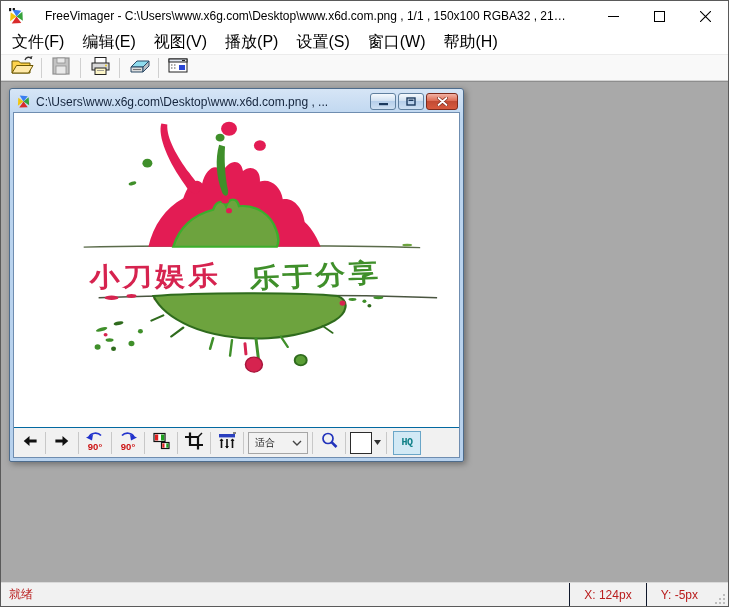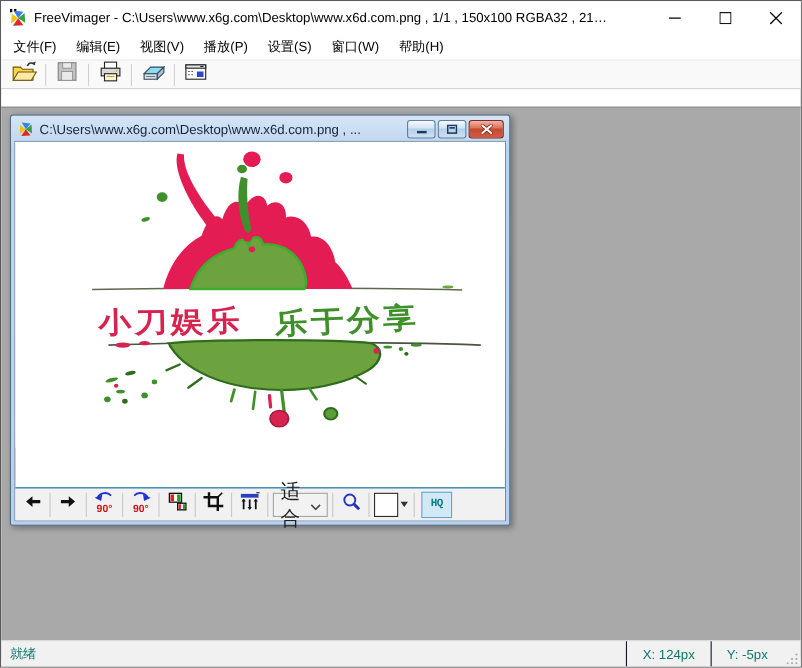--- a/index.html
+++ b/index.html
@@ -8,36 +8,36 @@
 
   .window {
     width:729px; height:607px; position:relative;
     background:#ffffff; border:1px solid #5a5a5a;
     overflow:hidden;
   }
 
   
   .titlebar { height:30px; background:#ffffff; display:flex; align-items:center; padding-left:7px; }
   .app-icon { width:17px; height:17px; display:inline-block; flex:0 0 auto; }
-  .titlebar .title { font-size:12px; color:#000; margin-left:6px; white-space:nowrap; overflow:hidden; }
+  .titlebar .title { font-size:12px; color:#000; margin-left:20px; white-space:nowrap; overflow:hidden; }
   .win-controls { margin-left:auto; display:flex; height:30px; }
   .wbtn { width:46px; height:30px; display:flex; align-items:center; justify-content:center; }
   .wbtn svg { display:block; }
 
   
   .menubar { height:23px; background:#ffffff; display:flex; align-items:center; padding-left:2px; }
-  .menu-item { font-size:12px; color:#000; padding:4px 9px; cursor:default;text-align:right; }
+  .menu-item { font-size:16px; color:#000; padding:4px 9px; cursor:default;text-align:right; }
 
   
   .toolbar { height:27px; background:#f9f9f9; border-top:1px solid #ececec; border-bottom:1px solid #d4d4d4; display:flex; align-items:center; padding-left:7px; }
   .tool-btn { width:28px; height:24px; display:flex; align-items:center; justify-content:center; }
   .tool-sep { width:1px; height:20px; background:#d0d0d0; margin:0 5px; }
 
   
-  .mdi { position:absolute; left:0; top:96px; width:727px; height:503px; background:#a9a9a9; border-top:1px solid #8d8d8d; }
+  .mdi { position:absolute; left:0; top:80px; width:727px; height:503px; background:#a9a9a9; border-top:1px solid #8d8d8d; }
 
   
   .child {
     position:absolute; left:8px; top:6px; width:455px; height:374px;
     background:linear-gradient(#d6e5f6, #bcd5ef 30px, #b7d1ed);
     border:1px solid #4e6c8c; border-radius:3px 3px 2px 2px;
     box-shadow:2px 2px 6px rgba(0,0,0,.35);
     padding:2px 3px 3px 3px;
   }
   .child-titlebar { height:21px; display:flex; align-items:center; padding:0 2px 0 3px; }
@@ -55,40 +55,40 @@
   }
   .child-body { border:1px solid #6f8db0; background:#fff; height:calc(100% - 21px); display:flex; flex-direction:column; }
   .image-area { flex:1; background:#ffffff; overflow:hidden; }
   .image-area svg { display:block; width:100%; height:100%; }
 
   
   .child-toolbar { height:30px; background:#f1f1f1; border-top:1px solid #0369a1; display:flex; align-items:center; padding:0 3px;margin-top:36px; }
   .tbtn { width:24px; height:24px; display:flex; align-items:center; justify-content:center; }
   .tsep { width:1px; height:22px; background:#c8c8c8; margin:0 4px; }
   .zoom-select {
-    width:50px; height:22px; background:#f2f2f2; border:1px solid #a6a6a6;
-    display:flex; align-items:center; font-size:18px; color:#222; padding-left:6px;
+    width:60px; height:22px; background:#f2f2f2; border:1px solid #a6a6a6;
+    display:flex; align-items:center; font-size:10px; color:#222; padding-left:6px;
   }
   .zoom-select .chev { margin-left:auto; margin-right:5px; }
   .swatch-group { display:flex; align-items:center; }
   .swatch { width:22px; height:22px; background:#fff; border:1px solid #2c2c2c; }
   .swatch-arrow { width:10px; display:flex; justify-content:center; }
   .hq-btn {
     width:28px; height:24px; margin-left:2px;
     background:#d2e9f5; border:1px solid #6aa6c8;
     display:flex; align-items:center; justify-content:center;
     font-size:10px; font-weight:bold; color:#0e7f86; letter-spacing:-0.5px;
     font-family:"Liberation Mono","DejaVu Sans Mono",monospace;
   }
 
   
   .statusbar {
     position:absolute; left:0; bottom:0; width:727px; height:24px;
     background:#f1f1f1; border-top:1px solid #dadada;
-    display:flex; align-items:center; font-size:12px; color:#0f766e;
+    display:flex; align-items:center; font-size:12px; color:#b91c1c;
   }
   .statusbar .ready { padding-left:8px; flex:1; }
   .status-cell { border-left:1px solid #0f172a; height:100%; display:flex; align-items:center; padding:0 14px; }
   .grip { width:16px; height:100%; display:flex; align-items:flex-end; justify-content:flex-end; padding:0 2px 2px 0; }
 </style>
 </head>
 <body>
 
 <div class="window">
 

